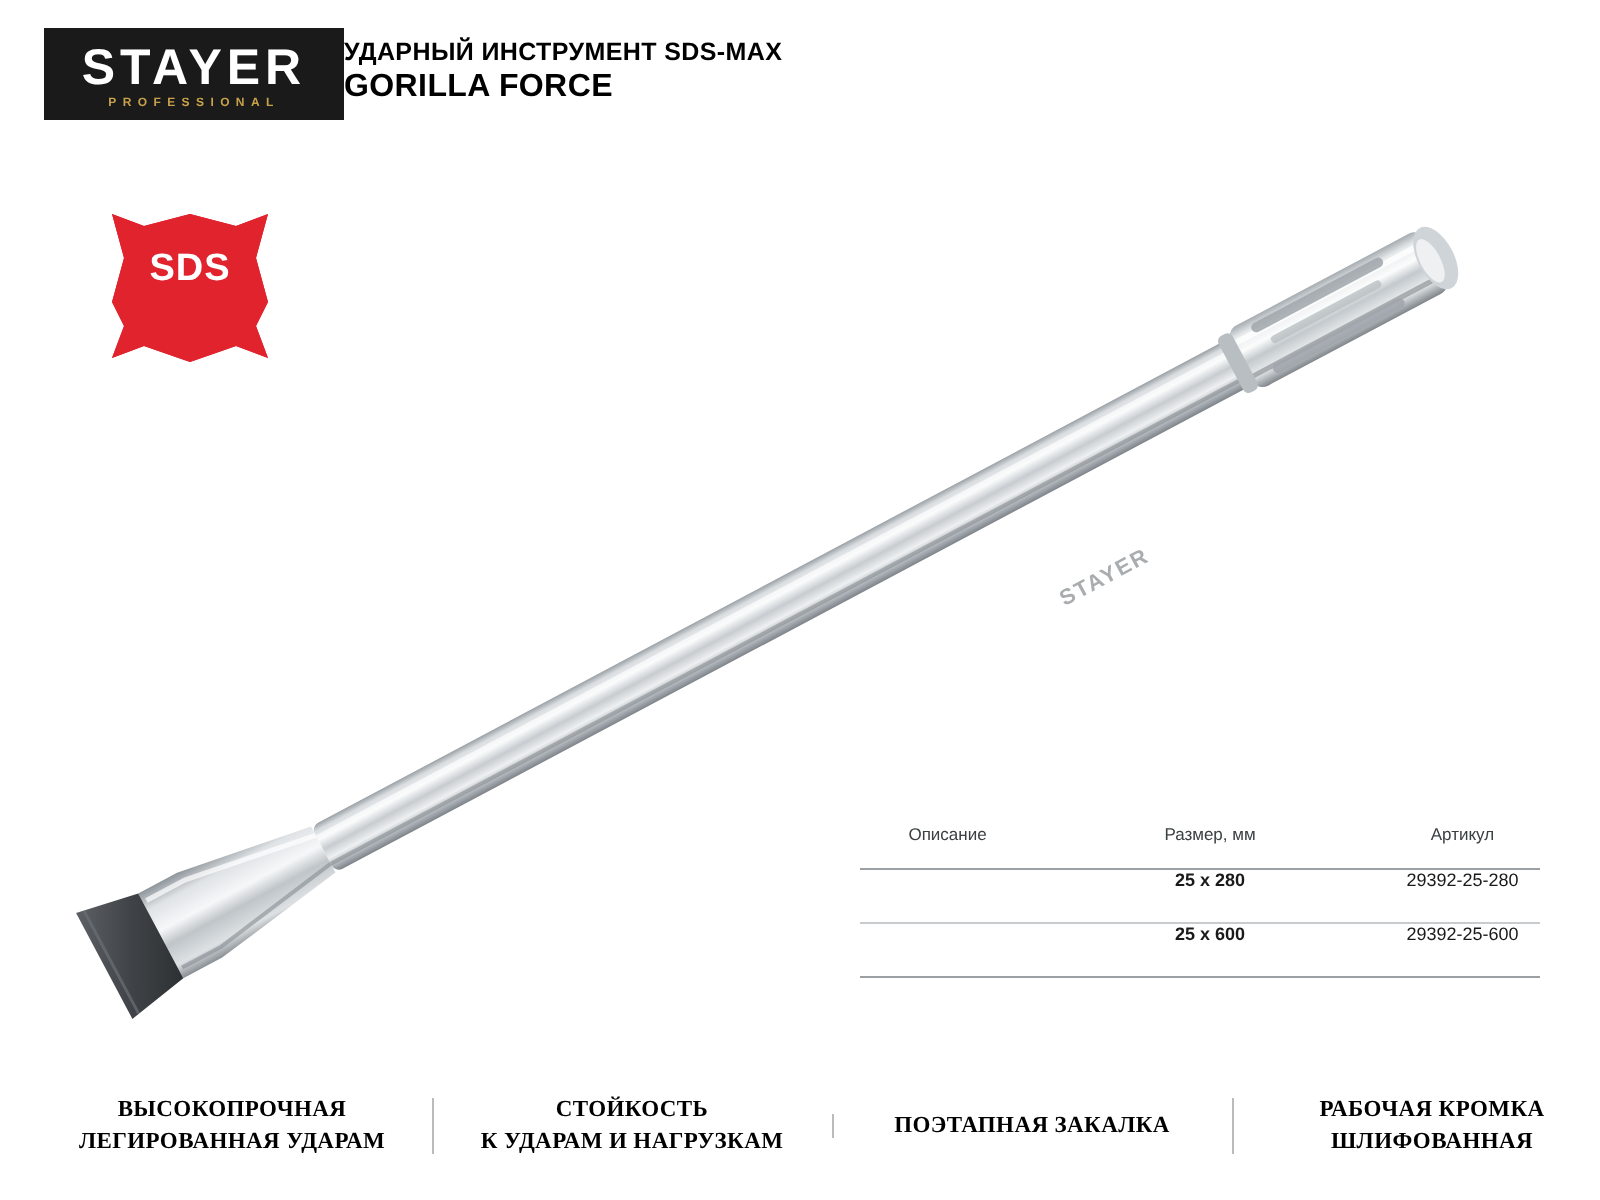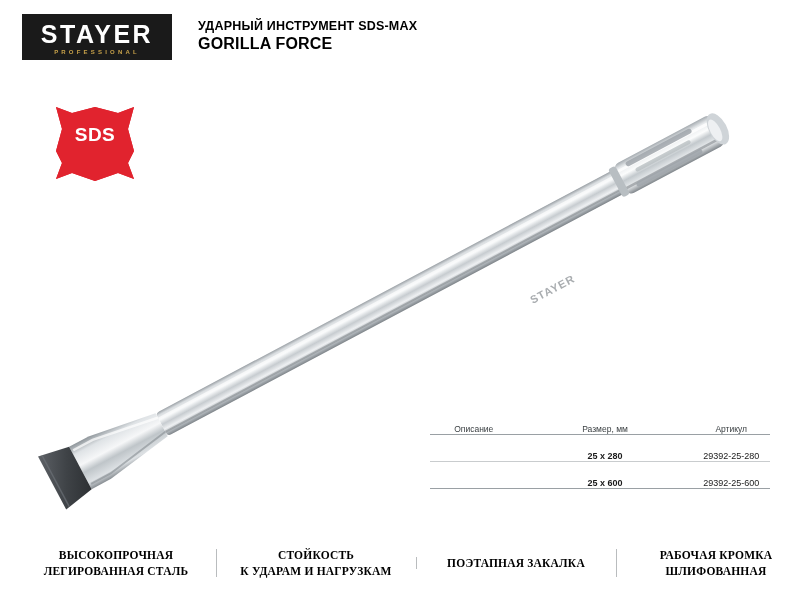--- a/index.html
+++ b/index.html
@@ -46,21 +46,20 @@
     bottom: 5px;
     left: 0;
     width: 150px;
     text-align: center;
     color: #c8a24a;
     font-size: 6px;
     font-weight: bold;
     letter-spacing: 3.2px;
   }
   .header-titles {
-    margin-left: 26px;
     padding-top: 3px;
   }
   .header-title-1 {
     font-size: 12.5px;
     font-weight: bold;
     color: #000000;
     letter-spacing: 0.2px;
     line-height: 18px;
   }
   .header-title-2 {
@@ -127,21 +126,21 @@
 
   
   .table {
     position: absolute;
     left: 430px;
     top: 412px;
     width: 340px;
   }
   .table-row {
     display: flex;
-    align-items: flex-end;
+    align-items: flex-start;
     height: 26px;
     border-bottom: 1px solid #c9ccce;
     gap: 48px;
   }
   .table-row.head {
     height: 22px;
     border-bottom: 1px solid #9aa0a4;
   }
   .table-row.last {
     border-bottom: 1px solid #9aa0a4;
@@ -310,21 +309,21 @@
   <div class="table-row last">
     <div class="col-desc"></div>
     <div class="col-size cell-bold">25 x 600</div>
     <div class="col-art">29392-25-600</div>
   </div>
 </div>
 
 <div class="footer">
   <div class="footer-item">
     <span class="fl">ВЫСОКОПРОЧНАЯ</span>
-    <span class="fl">ЛЕГИРОВАННАЯ СТАЛЬ</span>
+    <span class="fl">ЛЕГИРОВАННАЯ УДАРАМ</span>
   </div>
   <div class="footer-item">
     <span class="fl">СТОЙКОСТЬ</span>
     <span class="fl">К УДАРАМ И НАГРУЗКАМ</span>
   </div>
   <div class="footer-item">
     <span class="fl">ПОЭТАПНАЯ ЗАКАЛКА</span>
     <span class="fl"></span>
   </div>
   <div class="footer-item">

